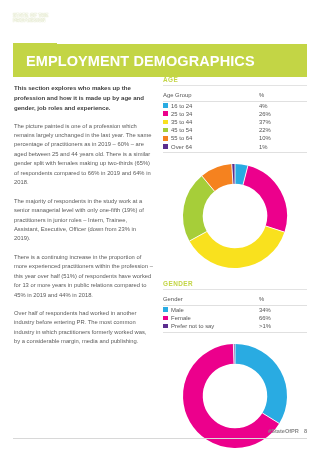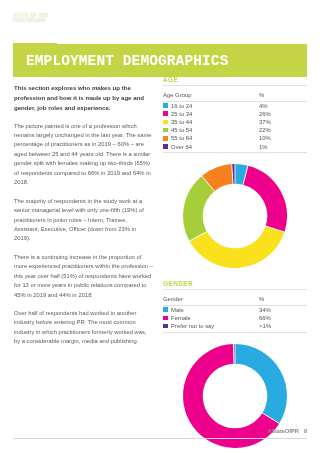--- a/index.html
+++ b/index.html
@@ -77,21 +77,20 @@
     background: #c3d545;
     display: flex;
     align-items: center;
   }
   .title-band h1 {
     margin: 0 0 0 13px;
     font-size: 14.5px;
     font-weight: bold;
     color: #ffffff;
     letter-spacing: 0.1px;
-    font-family: Liberation Mono, monospace;
   }
 
   
   .left-col {
     position: absolute;
     left: 14px;
     top: 83px;
     width: 139px;
   }
   .lead {

